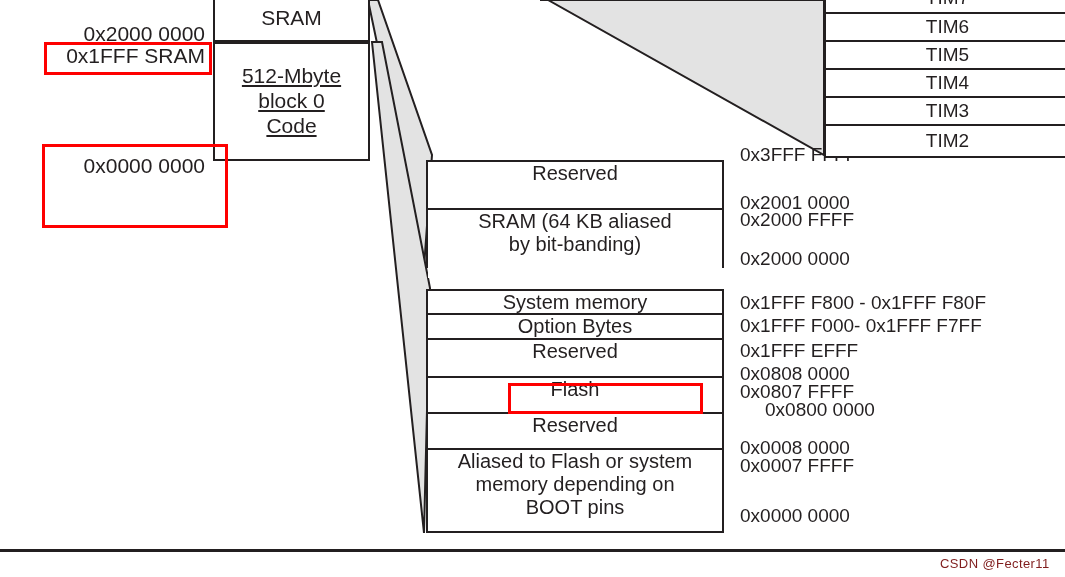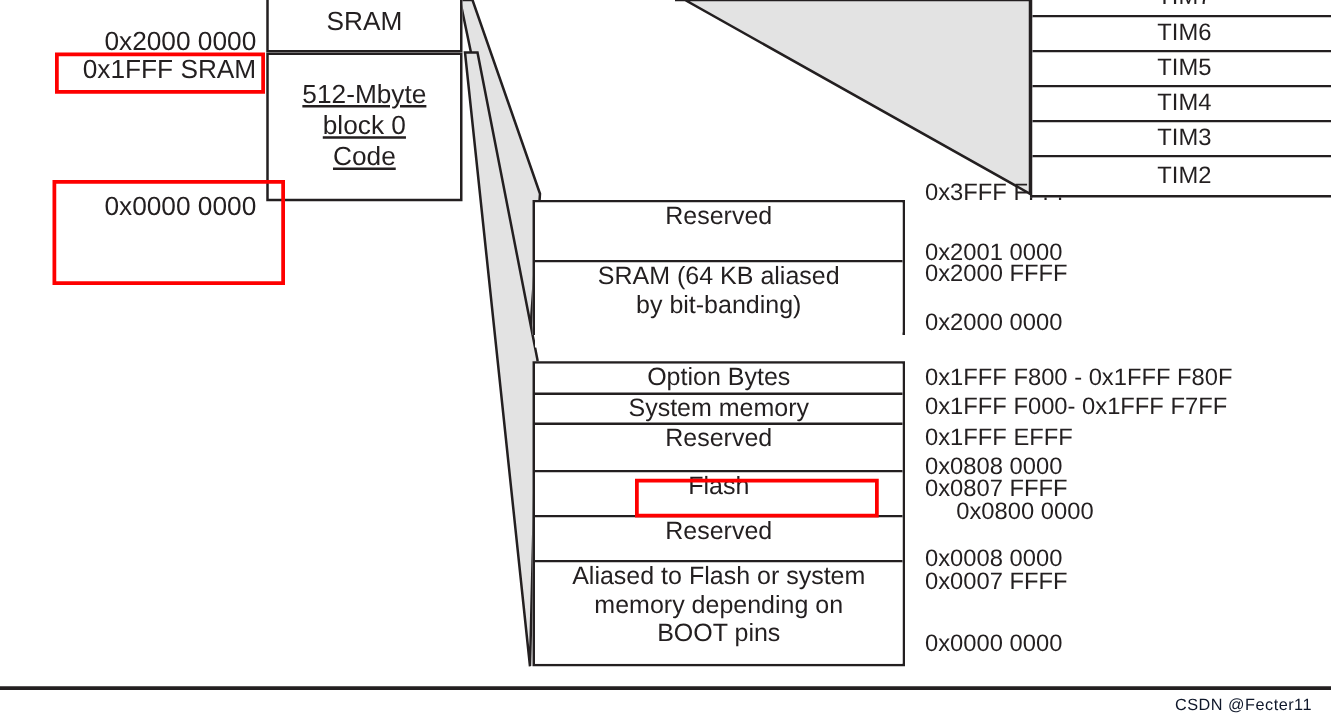--- a/index.html
+++ b/index.html
@@ -101,21 +101,21 @@
     height: 577px;
   }
 
   
   .footer-rule {
     background: #231f20;
     height: 3px;
   }
   .watermark {
     font-size: 13px;
-    color: #0f172a;
+    color: #7f1d1d;
     letter-spacing: 0.4px;
     white-space: nowrap;
   }
 </style>
 </head>
 <body>
 
 <div id="canvas">
 
   <svg id="connectors" viewBox="0 0 1065 577" xmlns="http://www.w3.org/2000/svg">
@@ -164,25 +164,25 @@
     <span>0x2001 0000</span>
   </div>
   <div class="abs addr-right" style="left:740px; top:209px;">
     <span>0x2000 FFFF</span>
   </div>
   <div class="abs addr-right" style="left:740px; top:248px;">
     <span>0x2000 0000</span>
   </div>
 
   <div class="abs panel" style="left:426px; top:289px; width:298px; height:244px;">
+    <div class="prow" style="height:24px;">
+      <span>System memory</span>
+    </div>
     <div class="prow" style="height:25px;">
       <span>Option Bytes</span>
-    </div>
-    <div class="prow" style="height:24px;">
-      <span>System memory</span>
     </div>
     <div class="prow" style="height:38px;">
       <span>Reserved</span>
     </div>
     <div class="prow" style="height:36px;">
       <span>Flash</span>
     </div>
     <div class="prow" style="height:36px;">
       <span>Reserved</span>
     </div>

